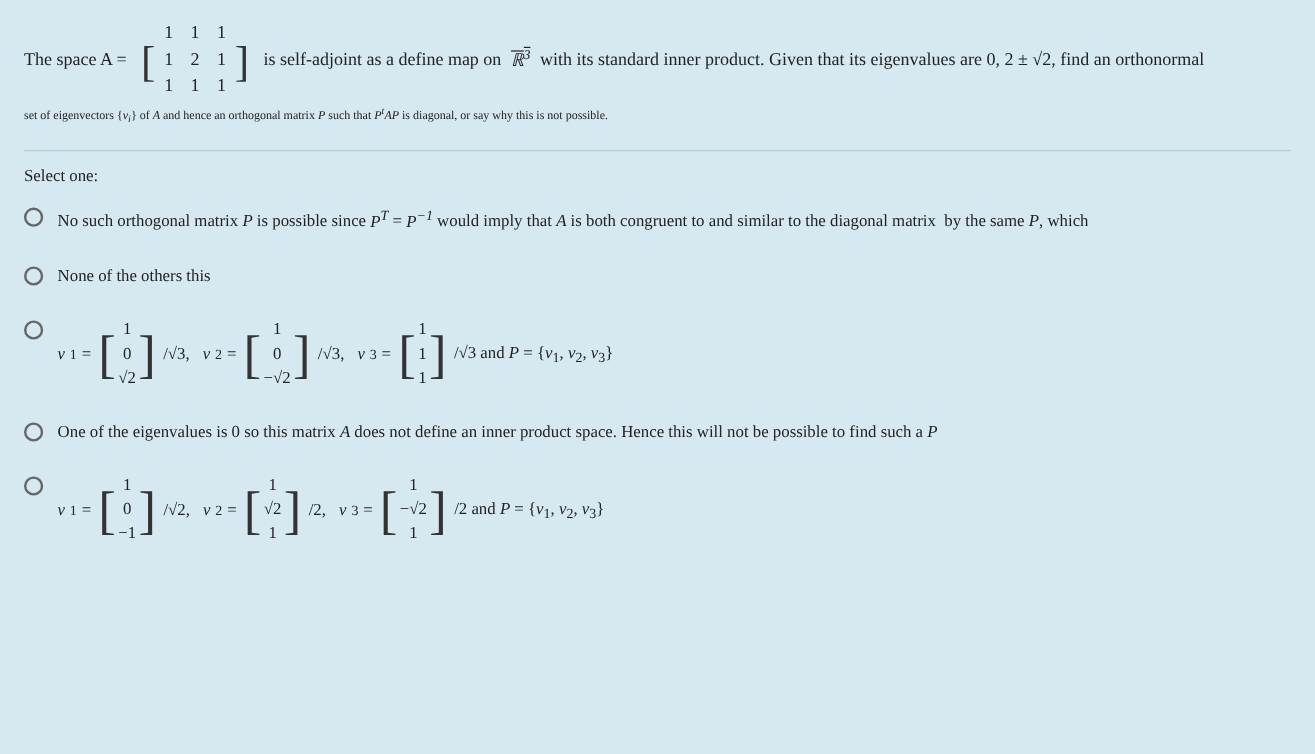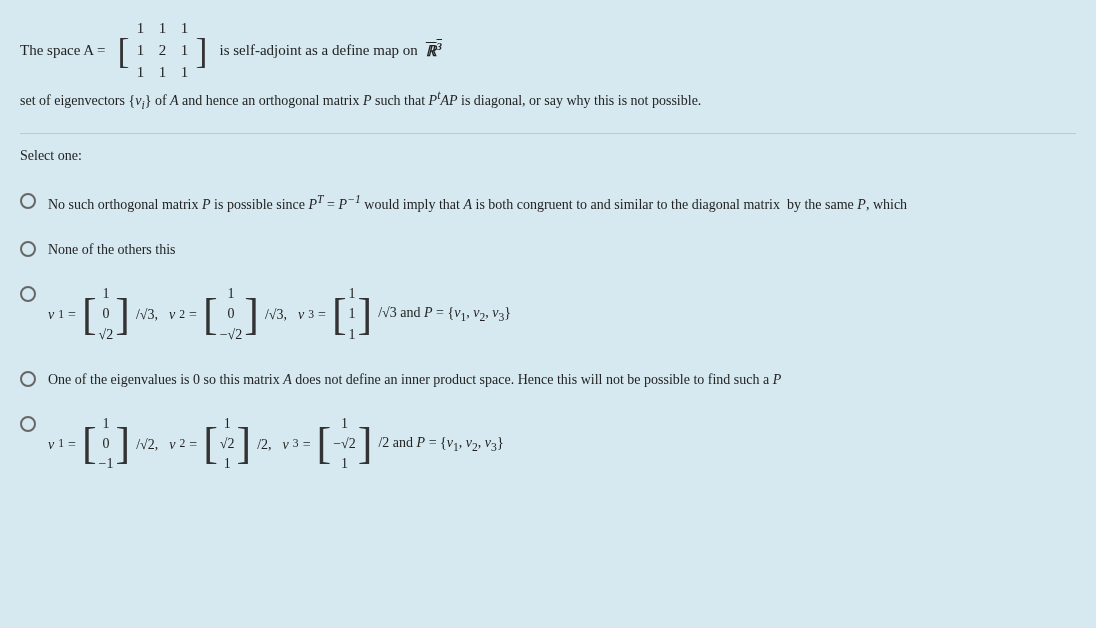--- a/index.html
+++ b/index.html
@@ -16,21 +16,21 @@
       margin-bottom: 18px;
       line-height: 1.7;
     }
     .problem-line1 {
       display: flex;
       align-items: center;
       gap: 8px;
       margin-bottom: 2px;
     }
     .problem-line2 {
-      font-size: 14px;
+      font-size: 10px;
       margin-top: 2px;
     }
     .matrix-wrap {
       display: inline-flex;
       align-items: center;
       margin: 0 4px;
     }
     .bracket-left, .bracket-right {
       display: inline-flex;
       flex-direction: column;
@@ -46,21 +46,21 @@
       display: grid;
       grid-template-columns: repeat(3, 18px);
       grid-template-rows: repeat(3, 22px);
       align-items: center;
       justify-items: center;
       gap: 0 4px;
       font-size: 15px;
     }
     .select-one-label {
       font-size: 14px;
-      margin-bottom: 26px;
+      margin-bottom: 14px;
       margin-top: 10px;
     }
     .option {
       display: flex;
       align-items: flex-start;
       gap: 12px;
       margin-bottom: 22px;
     }
     .option-radio {
       margin-top: 3px;
@@ -128,21 +128,22 @@
         <span>1</span>
           <span>2</span>
           <span>1</span>
         <span>1</span>
           <span>1</span>
           <span>1</span>
       </span>
       <span class="bracket-right">]</span>
     </span>
     <span>is self-adjoint as a define map on</span>
-    <span style="font-style:italic; font-weight:bold; text-decoration: overline; font-size:15px;">ℝ<sup style="font-size:11px;">3</sup></span>
+    <span style="font-style:italic; font-weight:normal; text-decoration: overline; font-size:15px;">ℝ<sup style="font-size:11px;">3</sup></span>
+    <span>with its standard inner product. Given that its eigenvalues are 0, 2 ± √2, find an orthonormal</span>
   </div>
   <div class="problem-line2">
     <span>set of eigenvectors {<span class="italic">v<sub>i</sub></span>} of <span class="italic">A</span> and hence an orthogonal matrix <span class="italic">P</span> such that <span class="italic">P<sup>t</sup>AP</span> is diagonal, or say why this is not possible.</span>
   </div>
 </div>
 
 <hr class="divider-line">
 
 <div class="select-one-label">Select one:</div>
 

